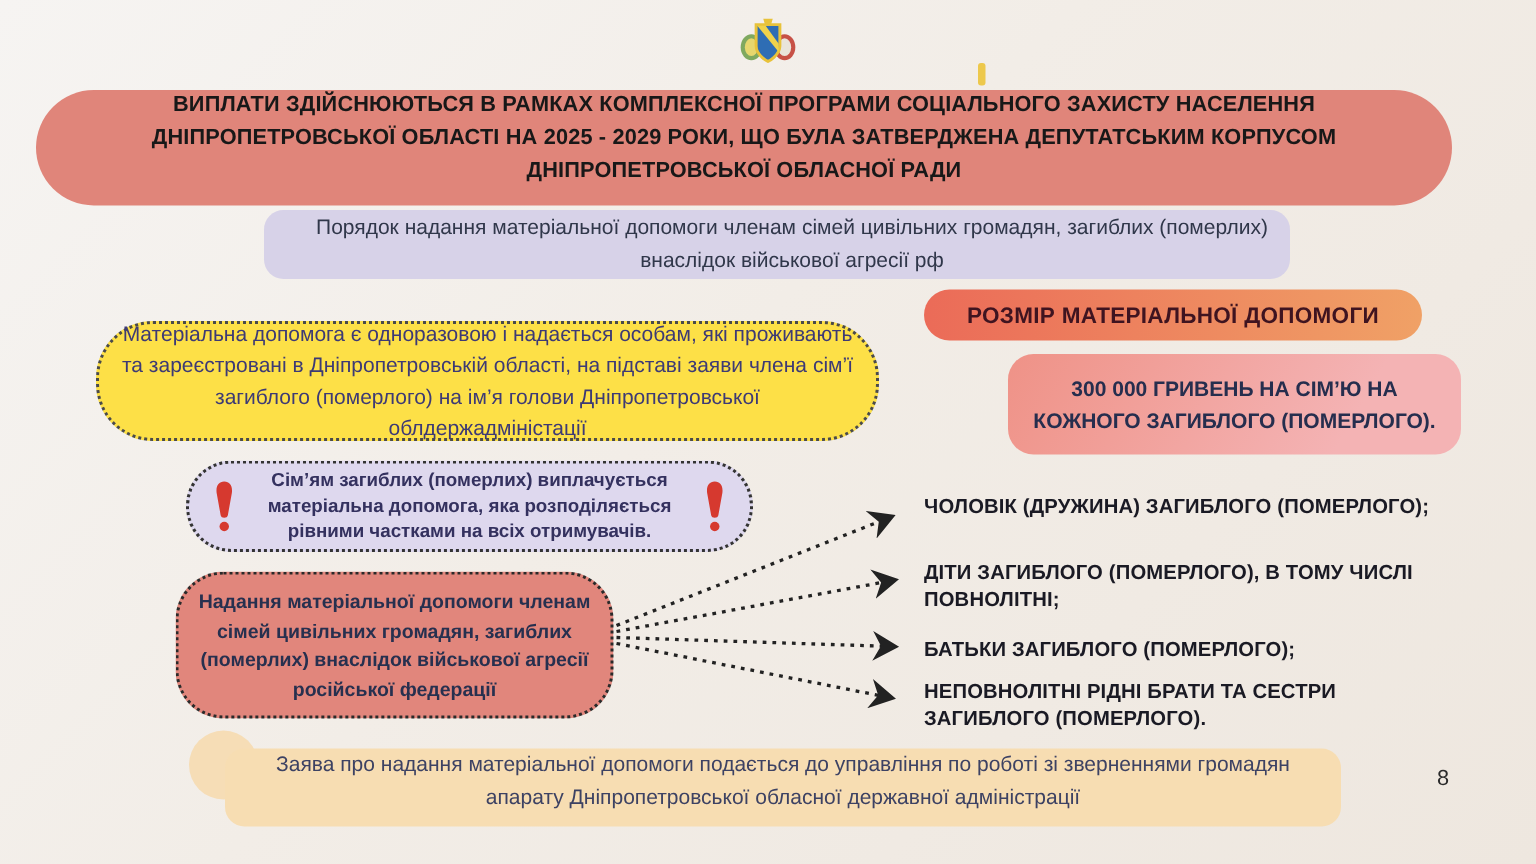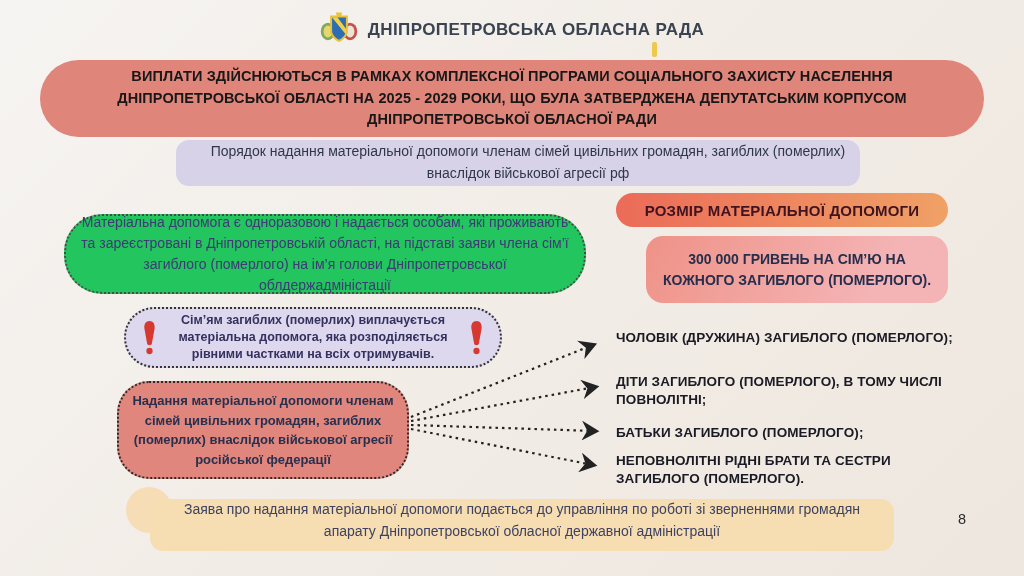--- a/index.html
+++ b/index.html
@@ -11,41 +11,41 @@
   }
   .abs { position:absolute; }
 
   
   .header { top:10px; left:0; right:0; display:flex; justify-content:center; align-items:center; gap:10px; }
   .header-title { font-size:17px; font-weight:700; color:#3a4350; letter-spacing:.4px; }
   .accent-mark { left:652px; top:42px; width:5px; height:15px; background:#edc84c; border-radius:2px; }
 
   
   .banner {
-    left:40px; top:60px; width:944px; height:77px;
+    left:24px; top:60px; width:944px; height:77px;
     background:#e0857a; border-radius:40px;
-    display:flex; align-items:center; justify-content:center;
+    display:flex; align-items:flex-start; justify-content:center;
   }
   .banner-text {
     width:900px; text-align:center; font-size:14.5px; font-weight:800;
     color:#181818; line-height:1.5; letter-spacing:.1px;
   }
 
   
   .subtitle-box {
     left:176px; top:140px; width:684px; height:46px;
     background:#d7d2e8; border-radius:13px;
     display:flex; align-items:center; justify-content:center;padding-left:20px;
   }
   .subtitle-text { width:640px; text-align:center; font-size:14px; font-weight:500; color:#30374a; line-height:1.55; }
 
   
   .info-box {
     left:64px; top:214px; width:522px; height:80px;
-    background:#22c55e; border:2px dotted #4a4a4a; border-radius:38px;
+    background:#fde047; border:2px dotted #4a4a4a; border-radius:38px;
     display:flex; align-items:center; justify-content:center;
   }
   .info-text { width:490px; text-align:center; font-size:14px; font-weight:500; color:#3d3a75; line-height:1.5; }
 
   .warning-box {
     left:124px; top:307px; width:378px; height:61px;
     background:#ded8ee; border:2px dotted #333; border-radius:30px;
     display:flex; align-items:center; justify-content:space-between;
     padding:16px 16px;
   }
@@ -61,21 +61,21 @@
 
   
   .amount-header {
     left:616px; top:193px; width:332px; height:34px;
     background:linear-gradient(90deg,#eb6b58 0%,#f0a166 100%);
     border-radius:17px; display:flex; align-items:center; justify-content:center;
   }
   .amount-header-text { font-size:15px; font-weight:800; color:#3f1420; letter-spacing:.2px; }
 
   .amount-box {
-    left:646px; top:236px; width:302px; height:67px;
+    left:672px; top:236px; width:302px; height:67px;
     background:linear-gradient(120deg,#ef9287 0%,#f4b3b4 75%);
     border-radius:17px; display:flex; align-items:center; justify-content:center;
   }
   .amount-text { width:280px; text-align:center; font-size:14px; font-weight:800; color:#262e4e; line-height:1.45; }
 
   .recipient { left:616px; width:352px; font-size:13.5px; font-weight:800; color:#1a1a24; line-height:1.35; letter-spacing:.1px; }
   .r1 { top:329px; } .r2 { top:373px; } .r3 { top:424px; } .r4 { top:452px; }
 
   .arrows-svg { left:403px; top:333px; }
 
@@ -98,21 +98,20 @@
     <svg width="38" height="35" viewBox="0 0 48 44">
       <path d="M20 3 h8 l-1.5 5 h-5 z" fill="#e8c23a"></path>
       <ellipse cx="10" cy="27" rx="9" ry="11" fill="#7fa95f"></ellipse>
       <ellipse cx="38" cy="27" rx="9" ry="11" fill="#c75146"></ellipse>
       <ellipse cx="10" cy="27" rx="5.5" ry="7.5" fill="#e6d76e"></ellipse>
       <ellipse cx="38" cy="27" rx="5.5" ry="7.5" fill="#e9e4da"></ellipse>
       <path d="M14 8 h20 v18 c0 8 -10 13 -10 13 s-10 -5 -10 -13 z" fill="#2e6db4" stroke="#e8c23a" stroke-width="2.5"></path>
       <path d="M15 9 L33 31 l0 -7 L22 9 Z" fill="#f0d24a"></path>
     </svg>
   </span>
-  <span class="header-title">ДНІПРОПЕТРОВСЬКА ОБЛАСНА РАДА</span>
 </div>
 <div class="abs accent-mark"></div>
 
 <div class="abs banner">
   <div class="banner-text">ВИПЛАТИ ЗДІЙСНЮЮТЬСЯ В РАМКАХ КОМПЛЕКСНОЇ ПРОГРАМИ СОЦІАЛЬНОГО ЗАХИСТУ НАСЕЛЕННЯ ДНІПРОПЕТРОВСЬКОЇ ОБЛАСТІ НА 2025 - 2029 РОКИ, ЩО БУЛА ЗАТВЕРДЖЕНА ДЕПУТАТСЬКИМ КОРПУСОМ ДНІПРОПЕТРОВСЬКОЇ ОБЛАСНОЇ РАДИ</div>
 </div>
 
 <div class="abs subtitle-box">
   <div class="subtitle-text">Порядок надання матеріальної допомоги членам сімей цивільних громадян, загиблих (померлих) внаслідок військової агресії рф</div>
 </div>

